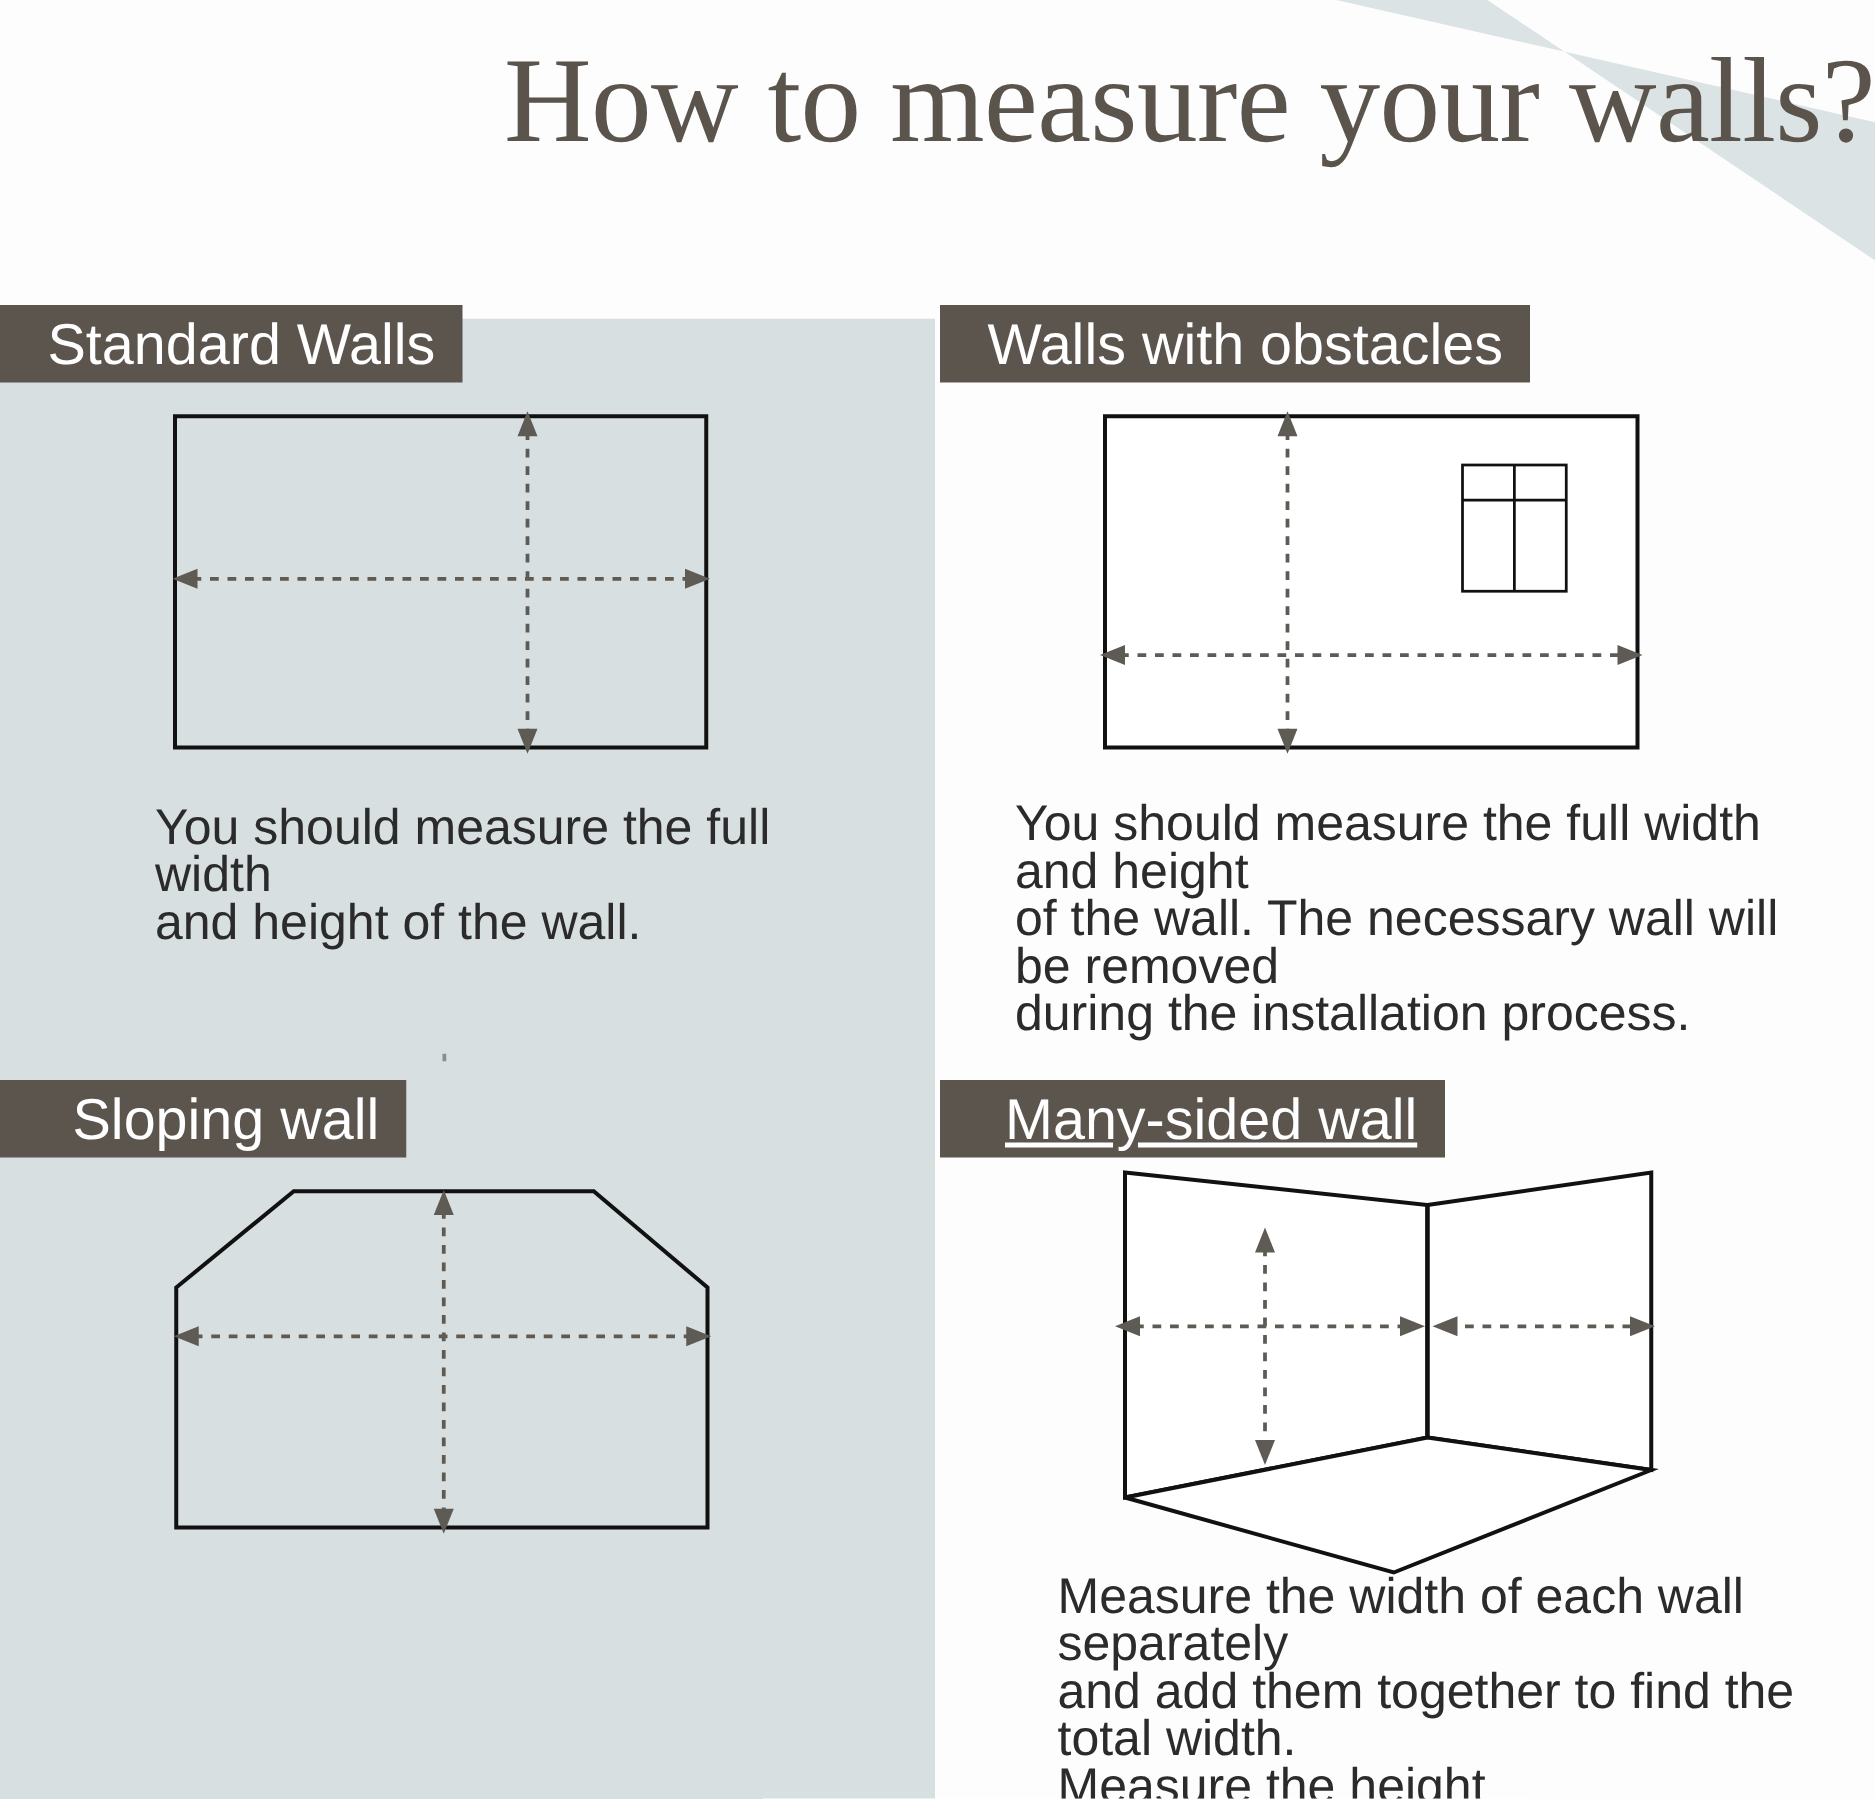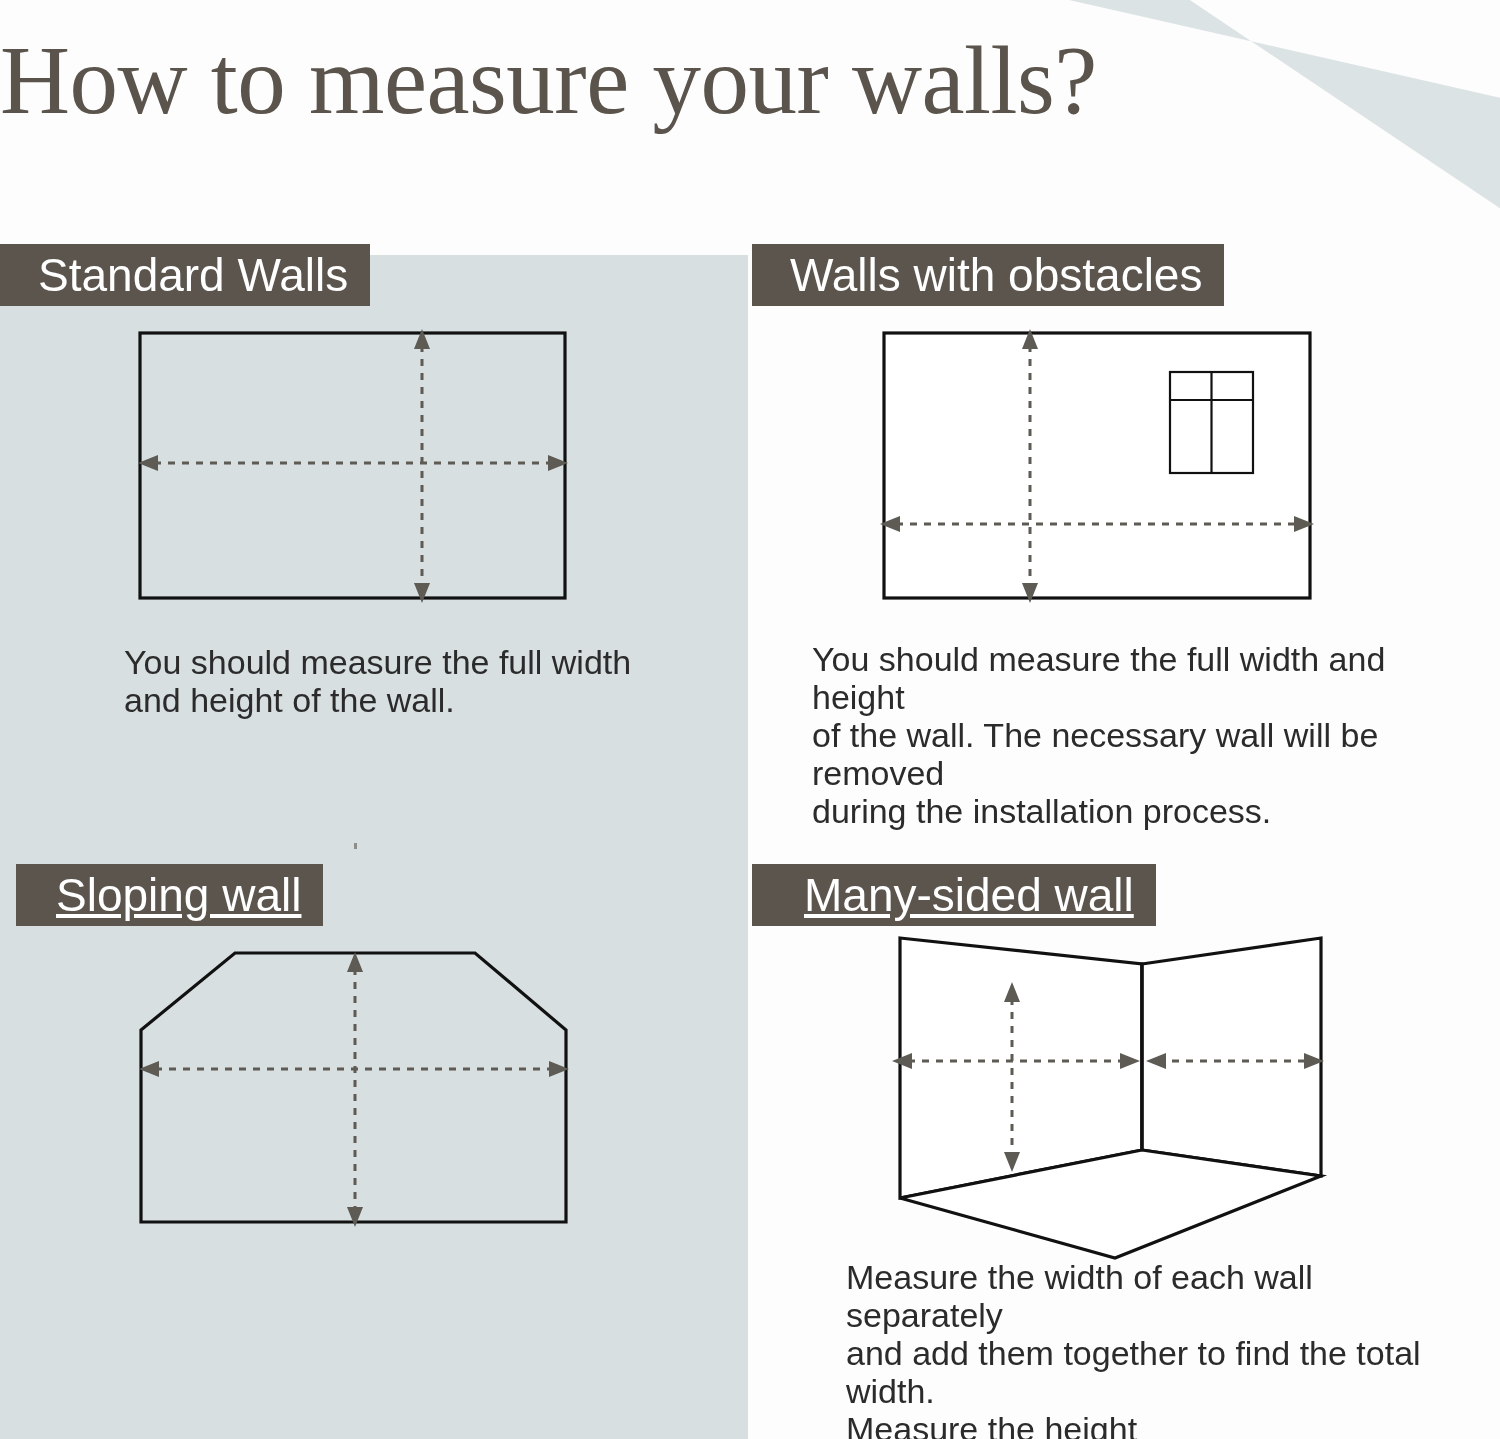--- a/index.html
+++ b/index.html
@@ -26,21 +26,21 @@
     overflow: hidden;
     pointer-events: none;
   }
 
   
   .page-title {
     position: absolute;
     left: 0;
     top: 30px;
     width: 1500px;
-    text-align: left;
+    text-align: right;
     font-family: "Liberation Serif", "DejaVu Serif", serif;
     font-size: 97px;
     line-height: 1.05;
     color: #5a544c;
     letter-spacing: -0.5px;
     white-space: nowrap;
   }
 
   
   .tint-panel {
@@ -60,27 +60,27 @@
     font-size: 46px;
     line-height: 62px;
     height: 62px;
     padding: 0 22px 0 38px;
     white-space: nowrap;
     box-sizing: border-box;
     font-weight: 400;
   }
   .banner.b-standard { left: 0;    top: 244px; }
   .banner.b-obstacle { left: 752px; top: 244px; }
-  .banner.b-sloping  { left: 16px;    top: 864px; padding-left: 40px; text-decoration: underline; }
+  .banner.b-sloping  { left: 0;    top: 864px; padding-left: 58px; }
   .banner.b-many     { left: 752px; top: 864px; padding-left: 52px; text-decoration: underline; }
 
   
   .caption {
     position: absolute;
-    font-size: 34px;
+    font-size: 40px;
     line-height: 38px;
     color: #2b2b2b;
     white-space: pre-line;
   }
   .cap-standard { left: 124px; top: 643px; width: 560px; }
   .cap-obstacle { left: 812px; top: 640px; width: 660px; }
   .cap-sloping  { left: 70px;  top: 1252px; width: 620px; }
   .cap-many     { left: 846px; top: 1258px; width: 620px; }
 
   

